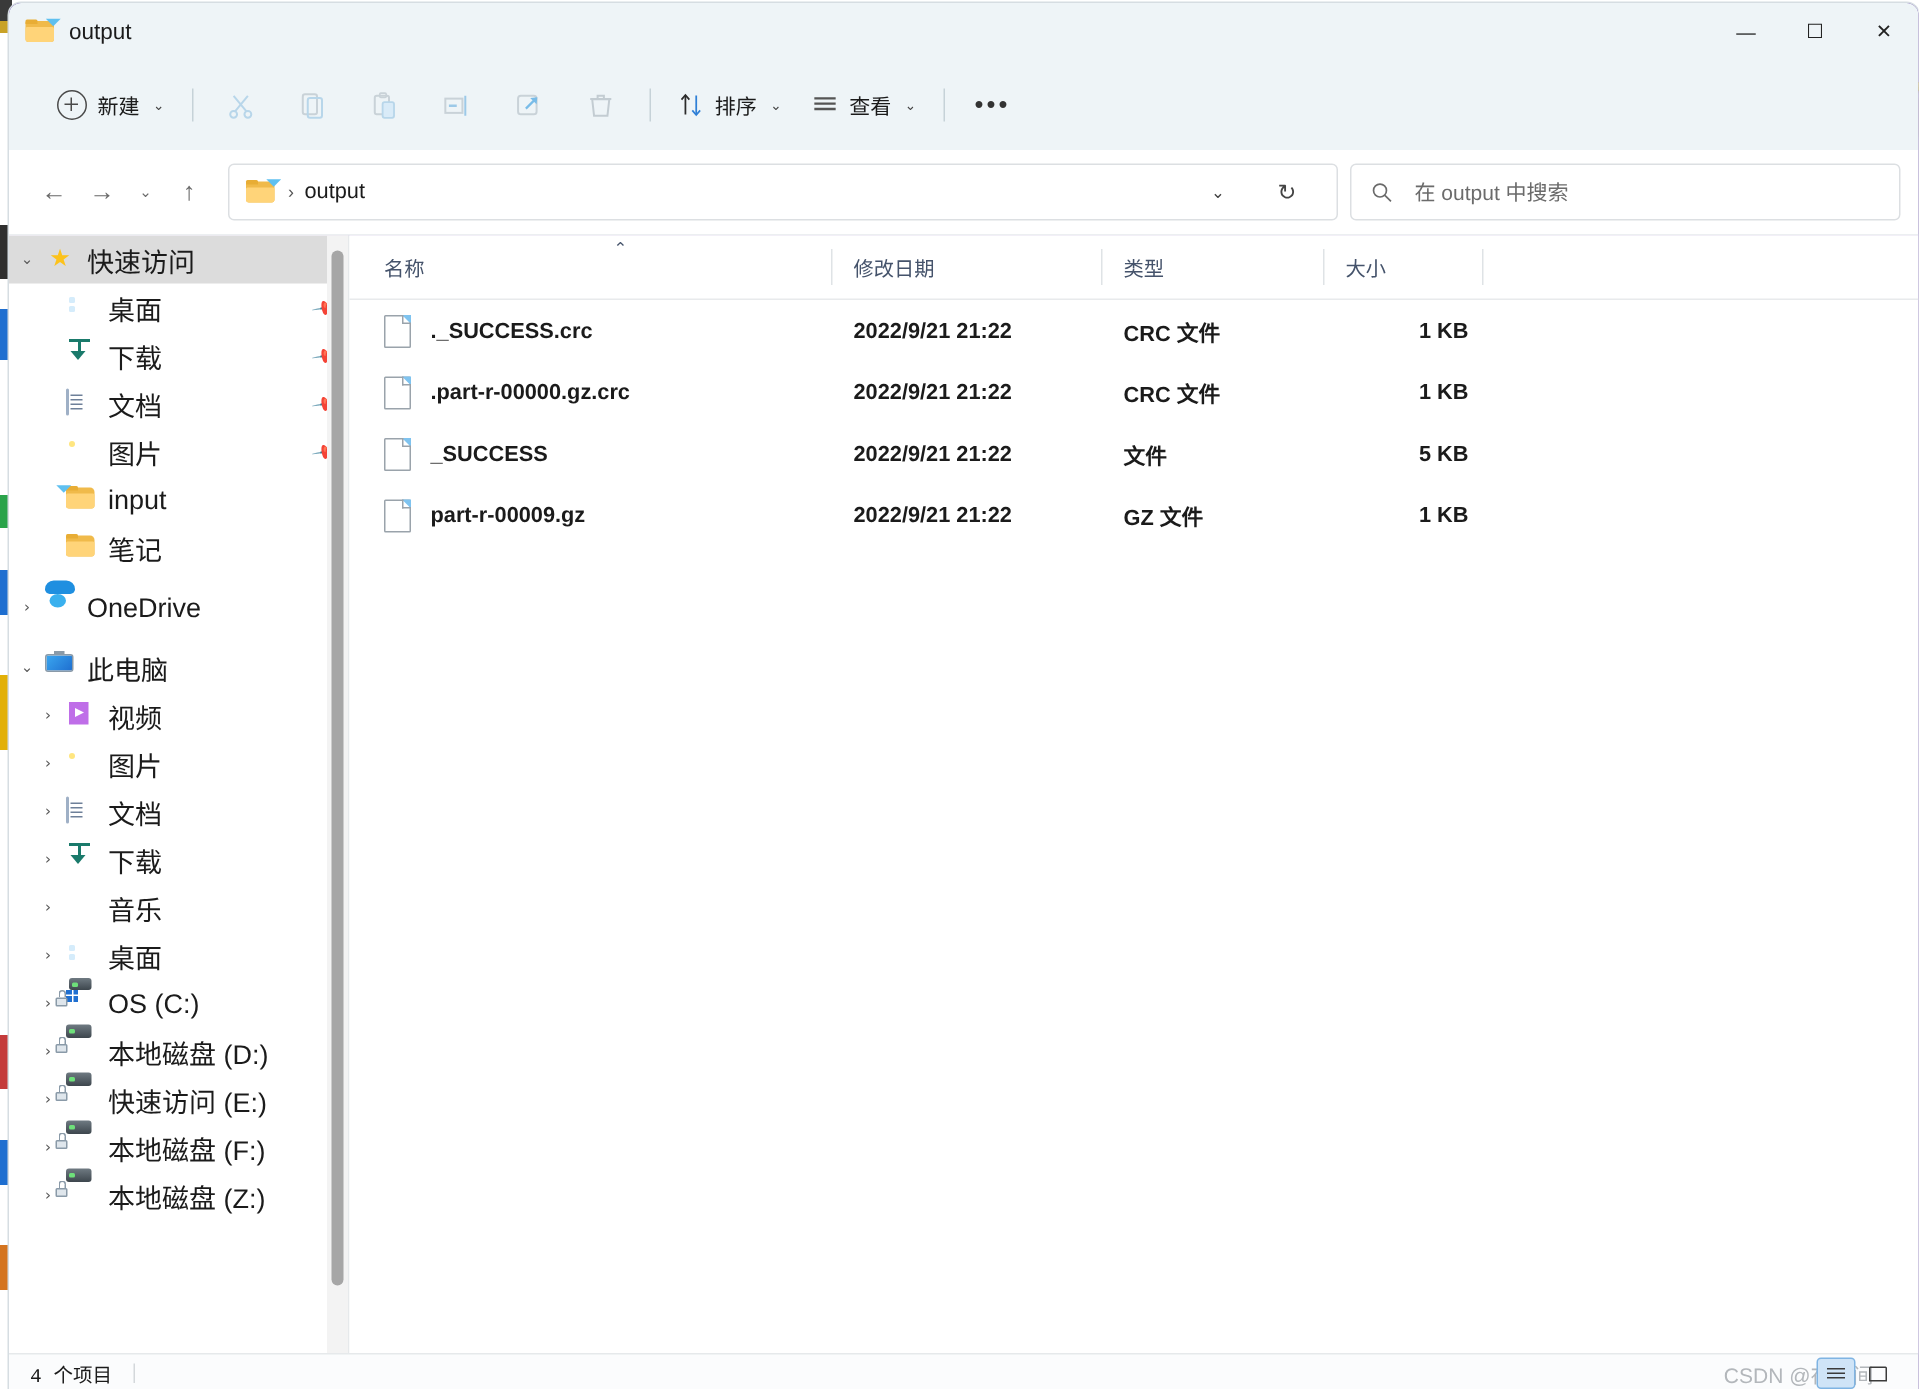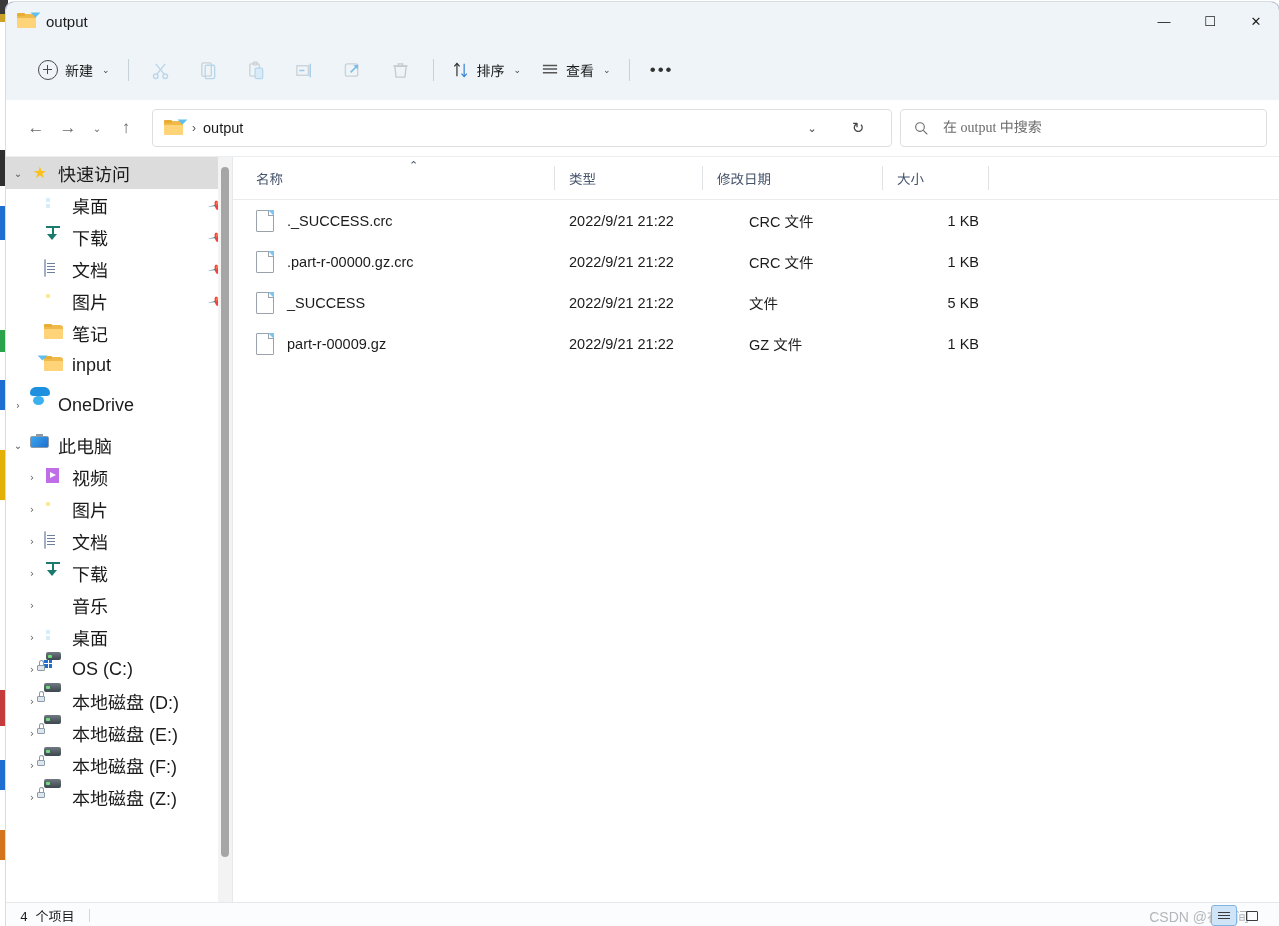--- a/index.html
+++ b/index.html
@@ -243,21 +243,21 @@
     border: 1px solid #dcdfe2;
     border-radius: 4px;
     display: flex;
     align-items: center;
     padding-left: 13px;
   }
   #search-input {
     border: none;
     outline: none;
     background: transparent;
-    font-family: Liberation Serif, serif;
+    font-family: Liberation Sans, sans-serif;
     font-size: 14px;
     color: #5a5a5a;
     margin-left: 12px;
     width: 280px;
   }
   #search-input::placeholder { color: #6b6b6b; }
 
   
   #body-split {
     display: flex;
@@ -525,20 +525,21 @@
     top: 2px;
     font-size: 11px;
     color: #45536b;
   }
 
   .file-row {
     height: 41px;
     display: flex;
     align-items: center;
     cursor: default;
+    font-weight: bold;
   }
   .cell {
     font-size: 14.5px;
     color: #1b1b1b;
     box-sizing: border-box;
     display: flex;
     align-items: center;
   }
   .cell-name { width: 322px; padding-left: 23px; }
   .cell-date { width: 180px; padding-left: 14px; }
@@ -823,31 +824,31 @@
         <span class="nav-icon"><span class="ic-pic"></span></span>
         <span class="nav-label">图片</span>
         <span class="pin">📌</span>
       </div>
 
 
 
       <div class="nav-item indent-2">
         <span class="chev none"></span>
         <span class="nav-icon">
+          <span class="folder-glyph ic-folder"><span class="back"></span><span class="tab"></span><span class="front"></span><span class="shortcut-arrow"></span></span>
+        </span>
+        <span class="nav-label">input</span>
+      </div>
+
+      <div class="nav-item indent-2">
+        <span class="chev none"></span>
+        <span class="nav-icon">
           <span class="folder-glyph ic-folder"><span class="back"></span><span class="tab"></span><span class="front"></span></span>
         </span>
         <span class="nav-label">笔记</span>
-      </div>
-
-      <div class="nav-item indent-2">
-        <span class="chev none"></span>
-        <span class="nav-icon">
-          <span class="folder-glyph ic-folder"><span class="back"></span><span class="tab"></span><span class="front"></span><span class="shortcut-arrow"></span></span>
-        </span>
-        <span class="nav-label">input</span>
       </div>
 
       <div style="height:8px"></div>
 
       <div class="nav-item indent-1">
         <span class="chev">›</span>
         <span class="nav-icon"><span class="ic-onedrive"></span></span>
         <span class="nav-label">OneDrive</span>
       </div>
 
@@ -914,21 +915,21 @@
           <span class="ic-drive"><span class="body"></span><span class="lock"></span></span>
         </span>
         <span class="nav-label">本地磁盘 (D:)</span>
       </div>
 
       <div class="nav-item indent-3">
         <span class="chev">›</span>
         <span class="nav-icon">
           <span class="ic-drive"><span class="body"></span><span class="lock"></span></span>
         </span>
-        <span class="nav-label">本地磁盘 (E:)</span>
+        <span class="nav-label">快速访问 (E:)</span>
       </div>
 
       <div class="nav-item indent-3">
         <span class="chev">›</span>
         <span class="nav-icon">
           <span class="ic-drive"><span class="body"></span><span class="lock"></span></span>
         </span>
         <span class="nav-label">本地磁盘 (F:)</span>
       </div>
 
@@ -948,26 +949,26 @@
     <div id="sb-divider"></div>
 
     <div id="file-pane">
 
       <div id="col-header">
         <div class="col" id="col-name">
           <span>名称</span>
           <span id="sort-caret">⌃</span>
           <span class="divider"></span>
         </div>
+        <div class="col" id="col-date">
+          <span>修改日期</span>
+          <span class="divider"></span>
+        </div>
         <div class="col" id="col-type">
           <span>类型</span>
-          <span class="divider"></span>
-        </div>
-        <div class="col" id="col-date">
-          <span>修改日期</span>
           <span class="divider"></span>
         </div>
         <div class="col" id="col-size">
           <span>大小</span>
           <span class="divider"></span>
         </div>
       </div>
 
       <div class="file-row">
         <div class="cell cell-name">

